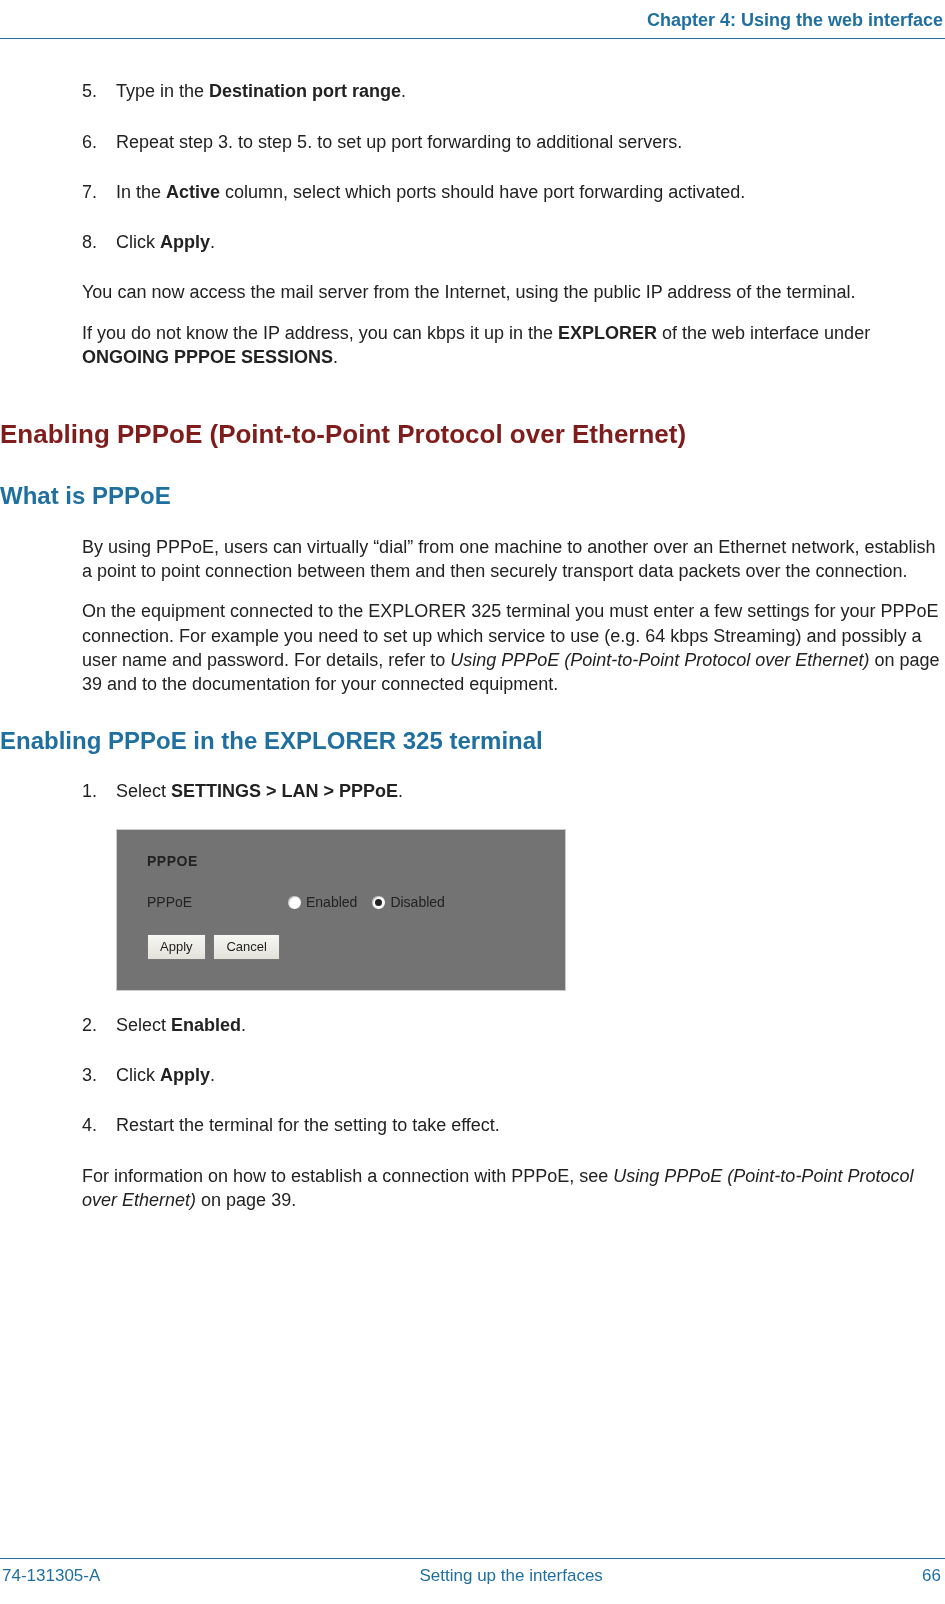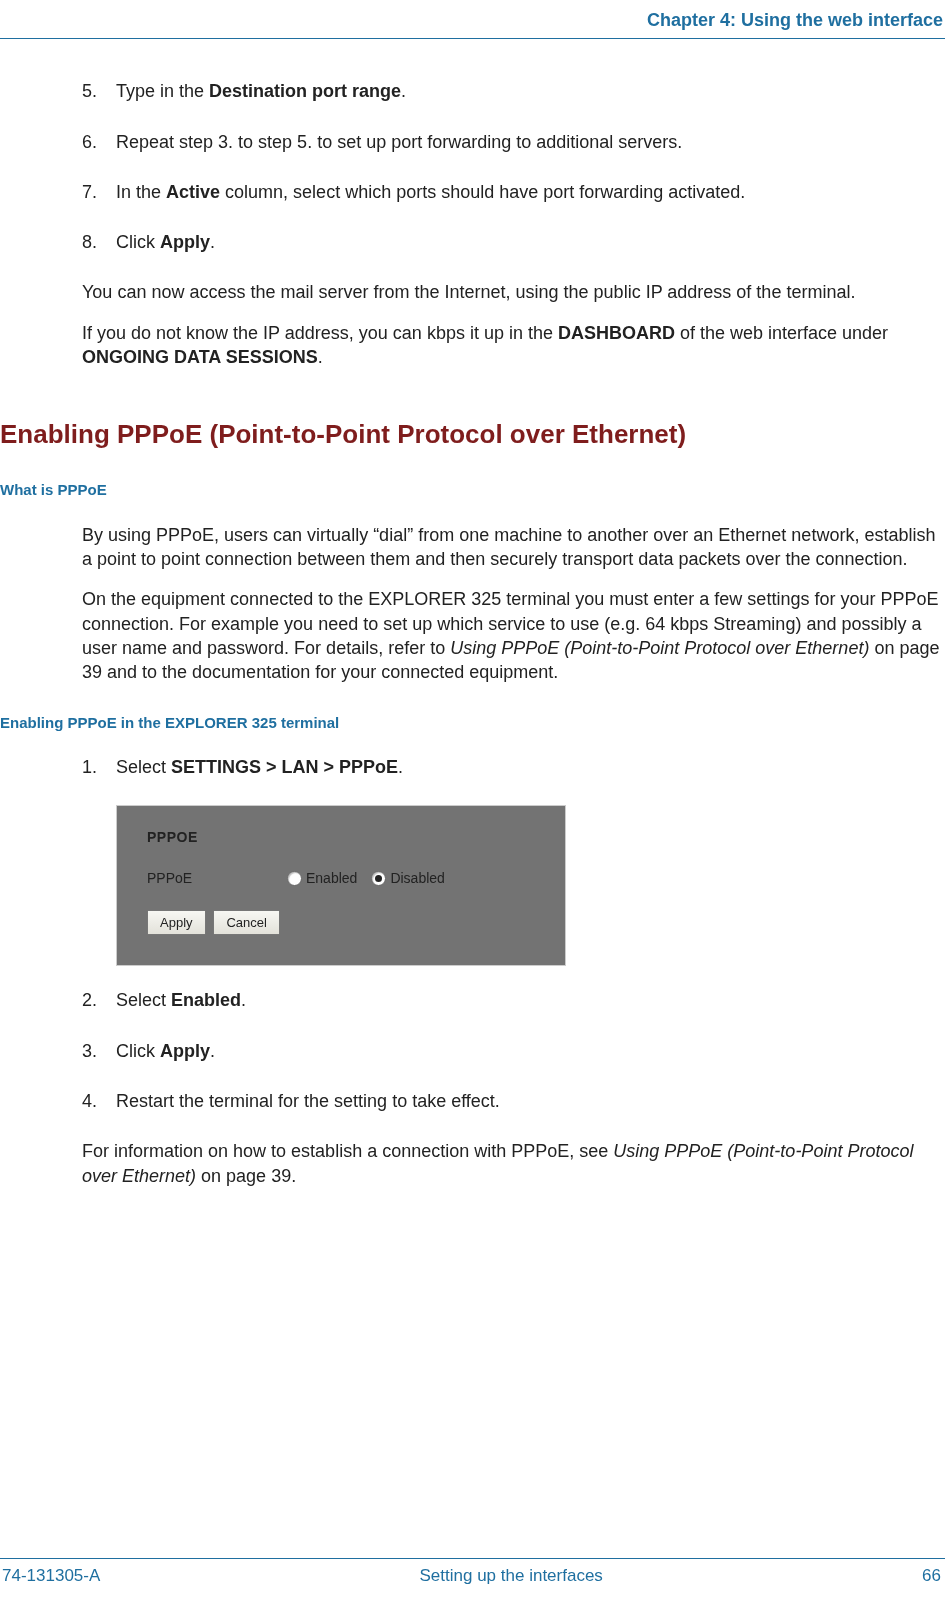--- a/index.html
+++ b/index.html
@@ -55,21 +55,21 @@
   .italic { font-style: italic; }
   h2.section-h {
     color: #7f1d1d;
     font-size: 26px;
     font-weight: 700;
     margin: 48px 0 28px 0;
     padding-left: 0;
   }
   h3.sub-h {
     color: #1f6fa0;
-    font-size: 15px;
+    font-size: 24px;
     font-weight: 700;
     margin: 28px 0 22px 0;
     padding-left: 0;
   }
   .screenshot {
     width: 450px;
     border: 1px solid #ccc;
     background: #737373;
     padding: 22px 18px 30px 30px;
     margin: 4px 0 22px 34px;
@@ -173,21 +173,21 @@
       <li>
         <span class="num">8.</span>
         <span class="txt">
           <span>Click </span><span class="bold">Apply</span><span>.</span>
         </span>
       </li>
     </ol>
 
     <div class="para">You can now access the mail server from the Internet, using the public IP address of the terminal.</div>
     <div class="para">
-      <span>If you do not know the IP address, you can kbps it up in the </span><span class="bold">DASHBOARD</span><span> of the web interface under </span><span class="bold">ONGOING DATA SESSIONS</span><span>.</span>
+      <span>If you do not know the IP address, you can kbps it up in the </span><span class="bold">EXPLORER</span><span> of the web interface under </span><span class="bold">ONGOING PPPOE SESSIONS</span><span>.</span>
     </div>
   </div>
 
   <h2 class="section-h">Enabling PPPoE (Point-to-Point Protocol over Ethernet)</h2>
 
   <h3 class="sub-h">What is PPPoE</h3>
 
   <div class="body-block">
     <div class="para">By using PPPoE, users can virtually “dial” from one machine to another over an Ethernet network, establish a point to point connection between them and then securely transport data packets over the connection.</div>
     <div class="para">

